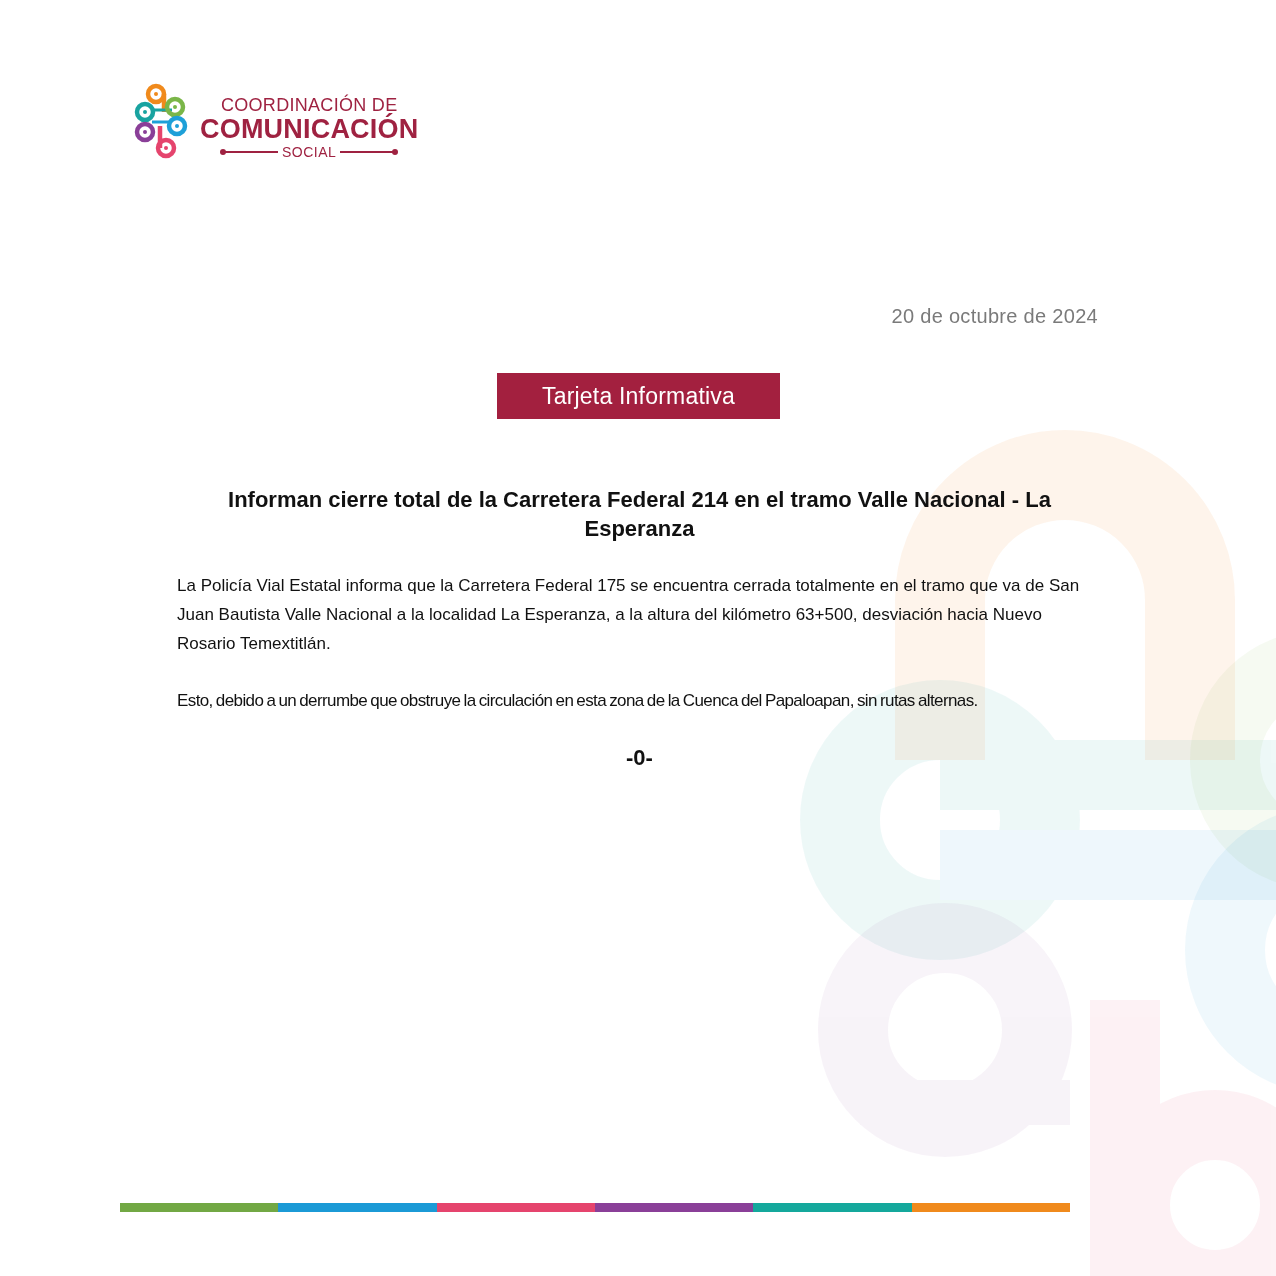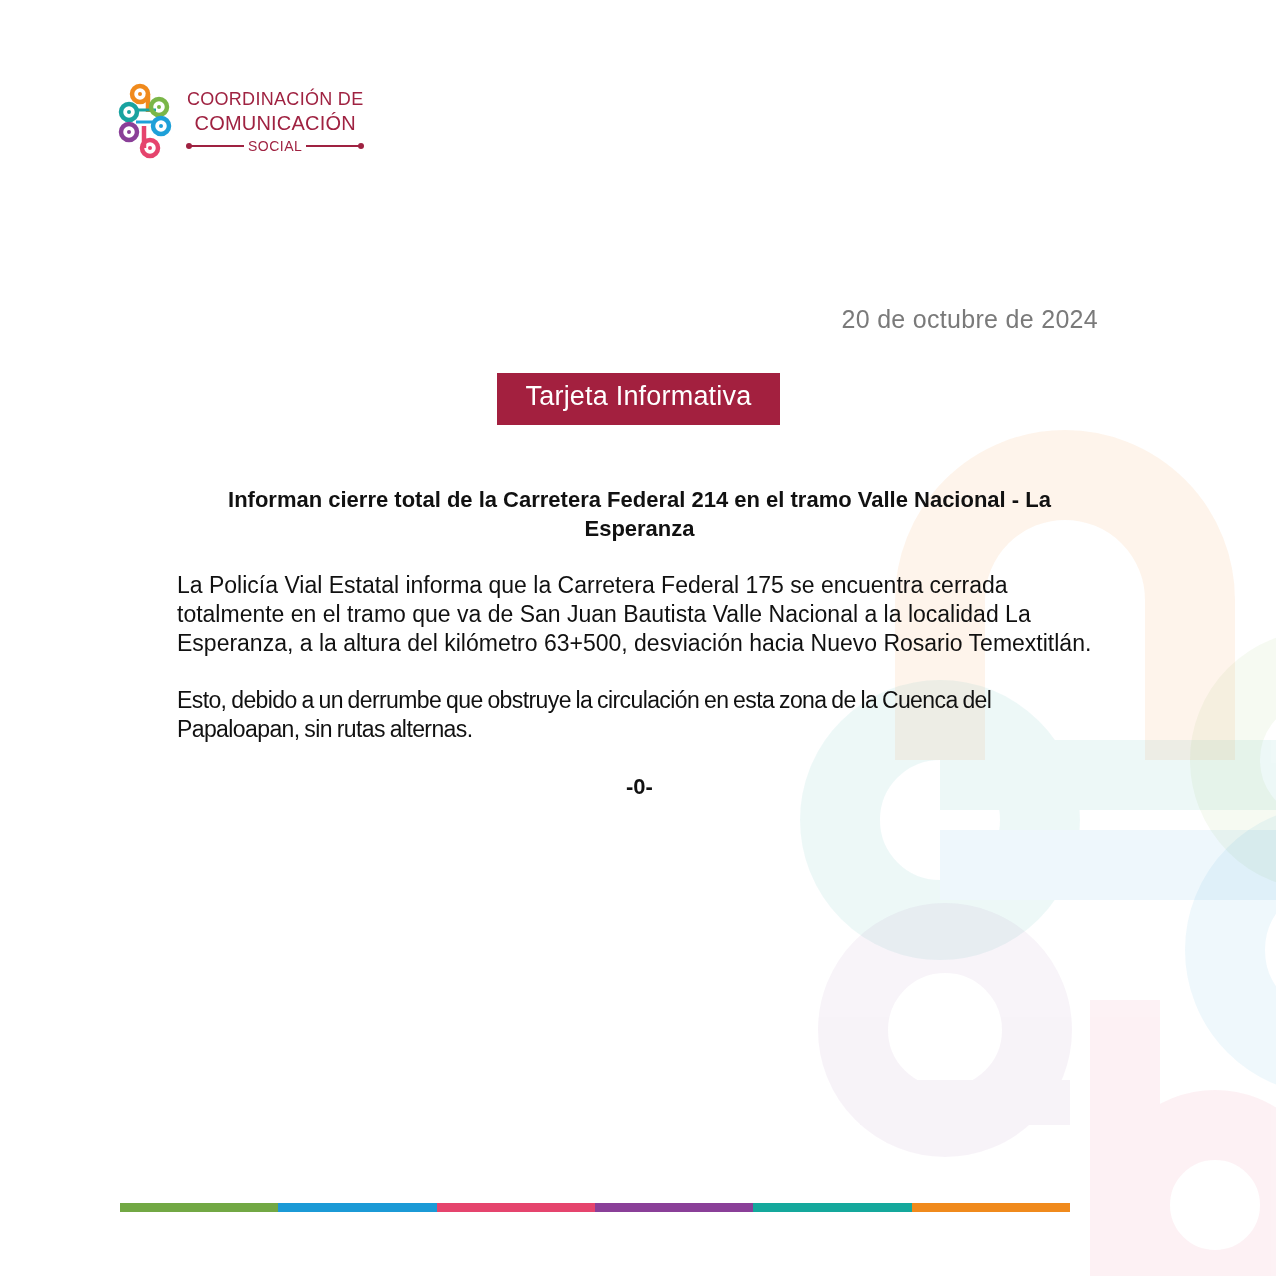--- a/index.html
+++ b/index.html
@@ -22,24 +22,24 @@
       top: 0;
       width: 1276px;
       height: 1276px;
       z-index: 0;
       pointer-events: none;
     }
 
     
     .logo {
       position: absolute;
-      left: 116px;
+      left: 132px;
       top: 82px;
       display: flex;
-      align-items: center;
+      align-items: flex-end;
       z-index: 2;
     }
     .logo-mark {
       width: 60px;
       height: 80px;
       position: relative;
     }
     .logo-text {
       margin-left: 8px;
       color: #9f2241;
@@ -48,22 +48,22 @@
       flex-direction: column;
       align-items: center;
     }
     .logo-line1 {
       font-size: 18px;
       letter-spacing: 0.3px;
       line-height: 22px;
       font-weight: normal;
     }
     .logo-line2 {
-      font-size: 20px;
-      font-weight: normal;
+      font-size: 27px;
+      font-weight: bold;
       line-height: 26px;
       letter-spacing: 0.2px;
     }
     .logo-line3 {
       display: flex;
       align-items: center;
       font-size: 14px;
       line-height: 20px;
       letter-spacing: 0.5px;
     }
@@ -84,36 +84,36 @@
       background: #9f2241;
     }
     .logo-rule.left::before { left: -2px; }
     .logo-rule.right::before { right: -2px; }
 
     
     .date {
       position: absolute;
       right: 178px;
       top: 305px;
-      font-size: 25px;
+      font-size: 20px;
       color: #7a7a7a;
       letter-spacing: 0.3px;
       z-index: 2;
     }
 
     
     .badge {
       position: absolute;
       left: 497px;
       top: 373px;
       width: 283px;
-      height: 52px;
+      height: 46px;
       background: #a3203f;
       color: #ffffff;
-      font-size: 27px;
+      font-size: 23px;
       line-height: 46px;
       text-align: center;
       z-index: 2;
       letter-spacing: 0.2px;
     }
 
     
     .content {
       position: absolute;
       left: 177px;
@@ -123,21 +123,21 @@
       color: #111111;
     }
     .headline {
       font-weight: bold;
       font-size: 22px;
       line-height: 29px;
       text-align: center;
       margin: 0 0 28px 0;
     }
     .para {
-      font-size: 23px;
+      font-size: 17px;
       line-height: 29px;
       margin: 0 0 28px 0;
     }
     .para.condensed {
       letter-spacing: -0.6px;
       word-spacing: -1px;
       margin-top: 20px;
     }
     .end-mark {
       text-align: center;

